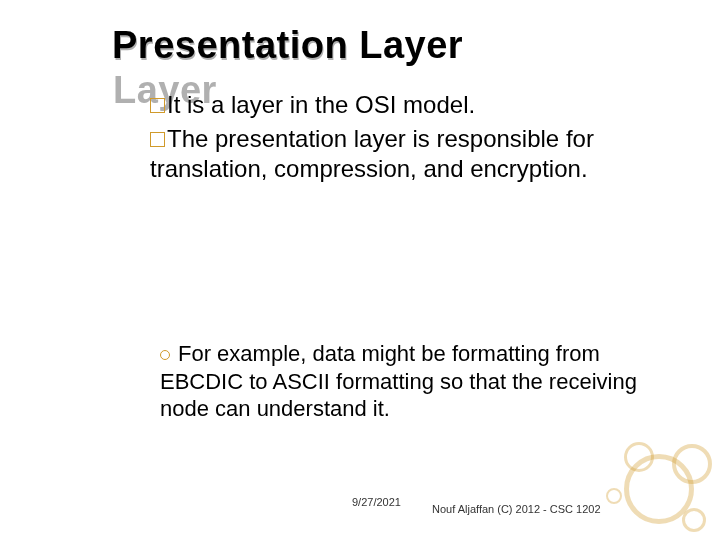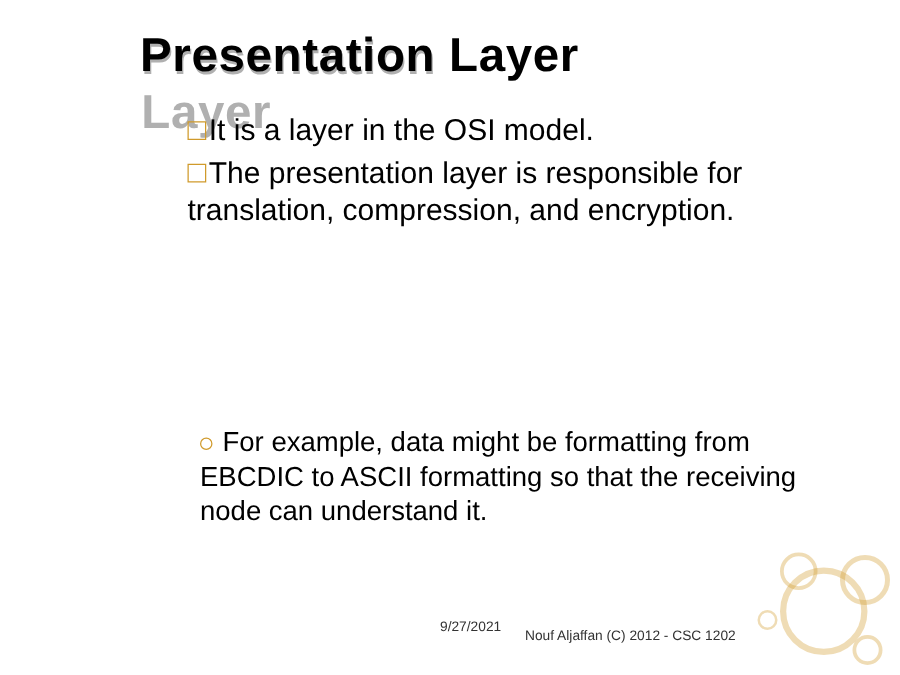--- a/index.html
+++ b/index.html
@@ -84,21 +84,21 @@
   }
   .footer-date {
     position: absolute;
     left: 352px;
     bottom: 32px;
     font-size: 11px;
     color: #333;
   }
   .footer-credit {
     position: absolute;
-    left: 420px;
+    left: 432px;
     bottom: 24px;
     font-size: 11px;
     color: #333;
     line-height: 1.2;
   }
   .deco {
     position: absolute;
     right: 6px;
     bottom: 6px;
   }

